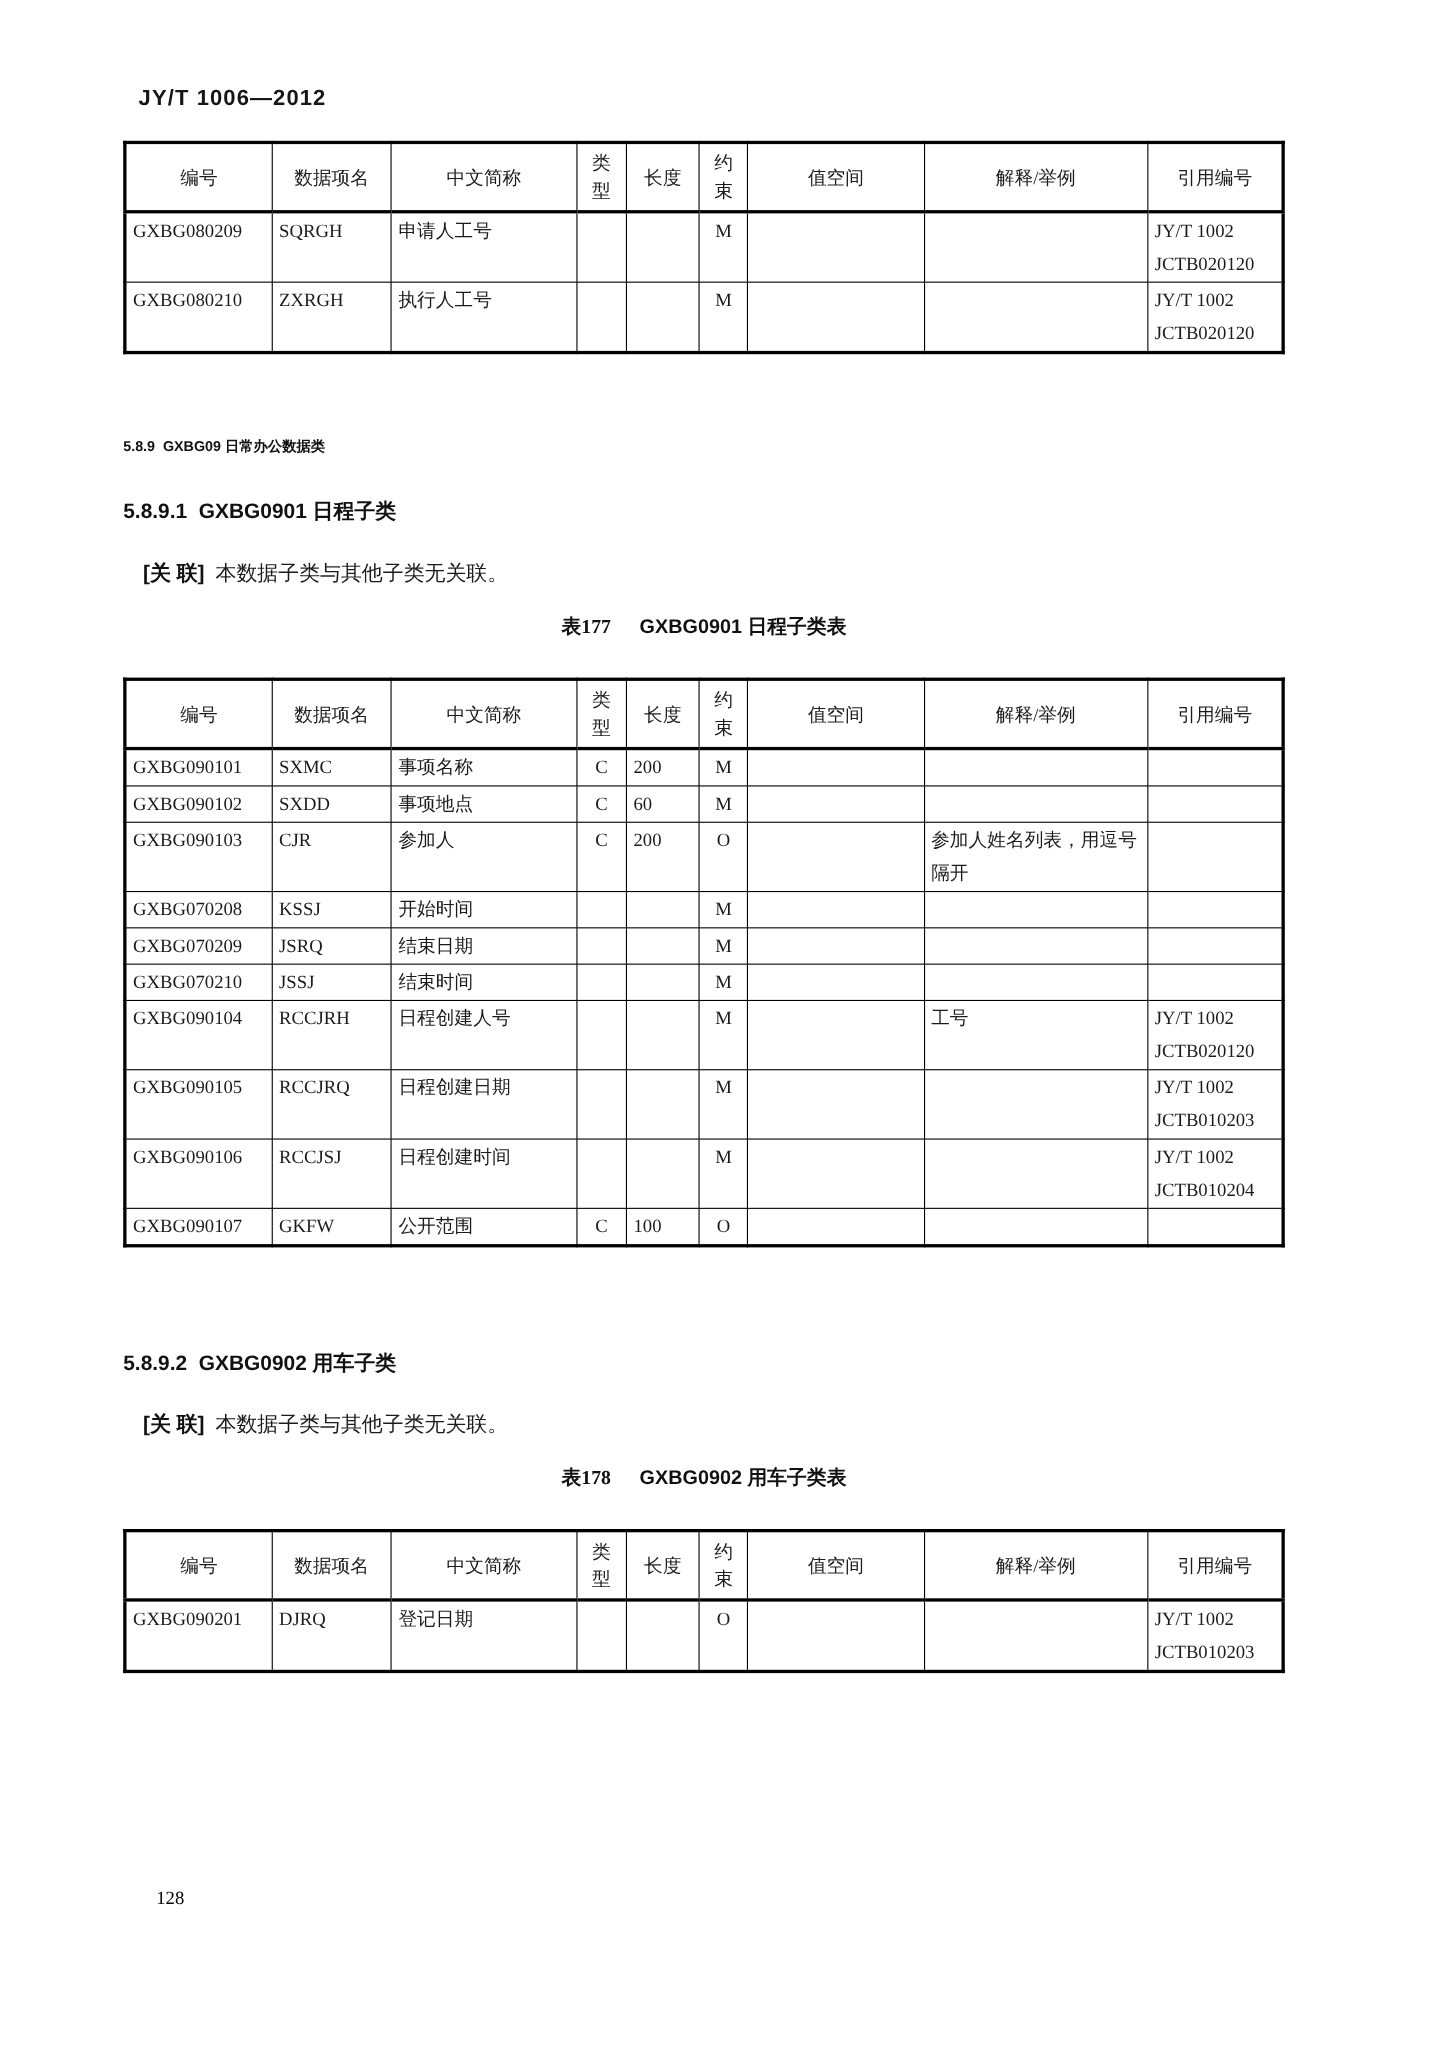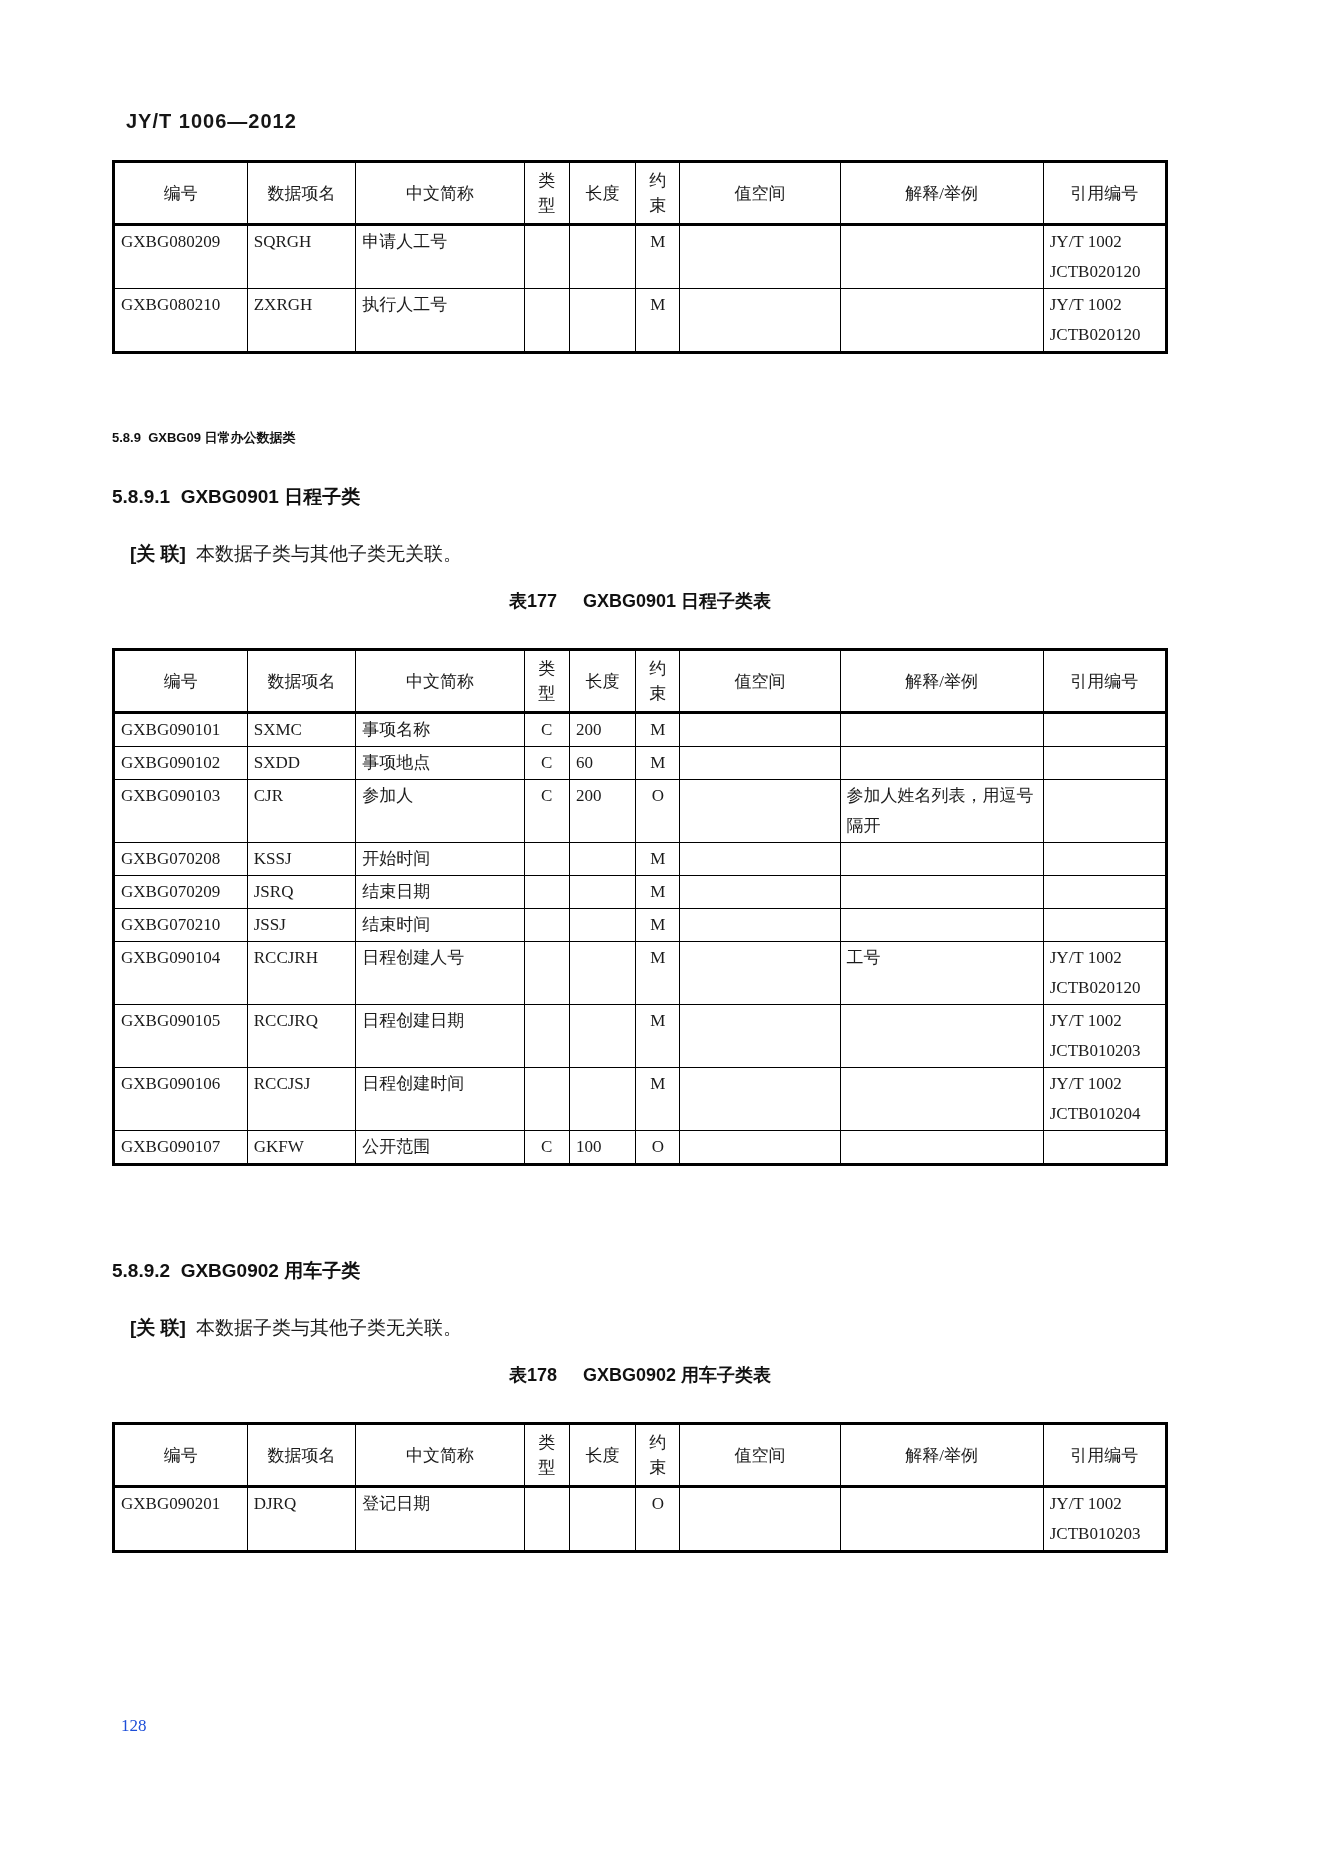--- a/index.html
+++ b/index.html
@@ -3,21 +3,21 @@
 <meta charset="utf-8">
 <style>
   html,body{margin:0;padding:0;background:#ffffff;}
   .page{
     position:relative;
     width:1323px;height:1871px;
     background:#ffffff;
     color:#1b1b1b;
     overflow:hidden;
     box-sizing:border-box;
-    padding:110px 155px 0 112px;
+    padding:78px 155px 0 112px;
     font-family:"Liberation Serif","DejaVu Serif",serif;
   }
   .doc-header{
     font-family:"Liberation Sans","DejaVu Sans",sans-serif;
     font-size:20px;font-weight:600;letter-spacing:1px;
     color:#161616;height:22px;margin-left:14px;
   }
   table.dtable{
     border-collapse:collapse;
     width:1056px;
@@ -62,24 +62,24 @@
   .blabel{
     font-family:"Liberation Sans","DejaVu Sans",sans-serif;
     font-weight:bold;margin-right:10px;color:#111;
   }
   .caption{
     margin-top:16px;margin-bottom:34px;
     text-align:center;height:26px;line-height:26px;
     font-family:"Liberation Sans","DejaVu Sans",sans-serif;
     font-weight:bold;font-size:18px;color:#111;
   }
-  .caption .cap-no{margin-right:26px;}
+  .caption .cap-no{margin-right:26px;font-family:Liberation Serif, serif;}
   .pageno{
-    position:absolute;left:121px;top:1716px;
-    font-size:17px;color:#1d4ed8;
+    position:absolute;left:142px;top:1716px;
+    font-size:17px;color:#000000;
   }
 </style>
 </head>
 <body>
 
 <div class="page">
 
   <div class="doc-header">JY/T 1006—2012</div>
 
   <table class="dtable cont">

